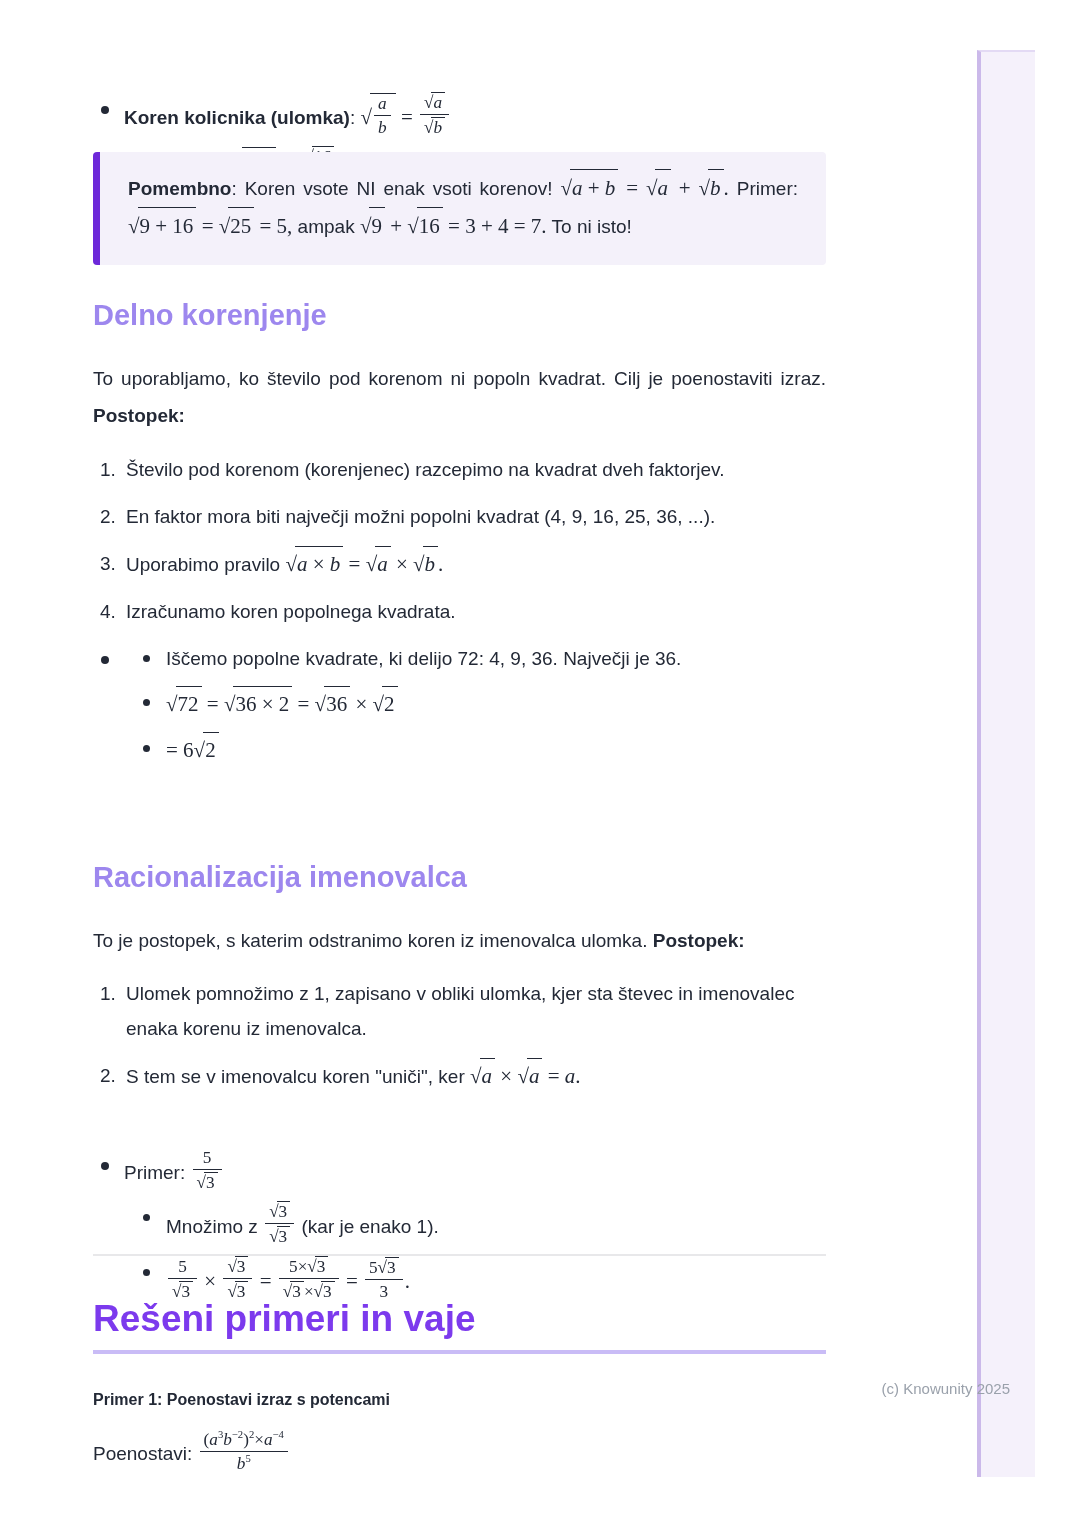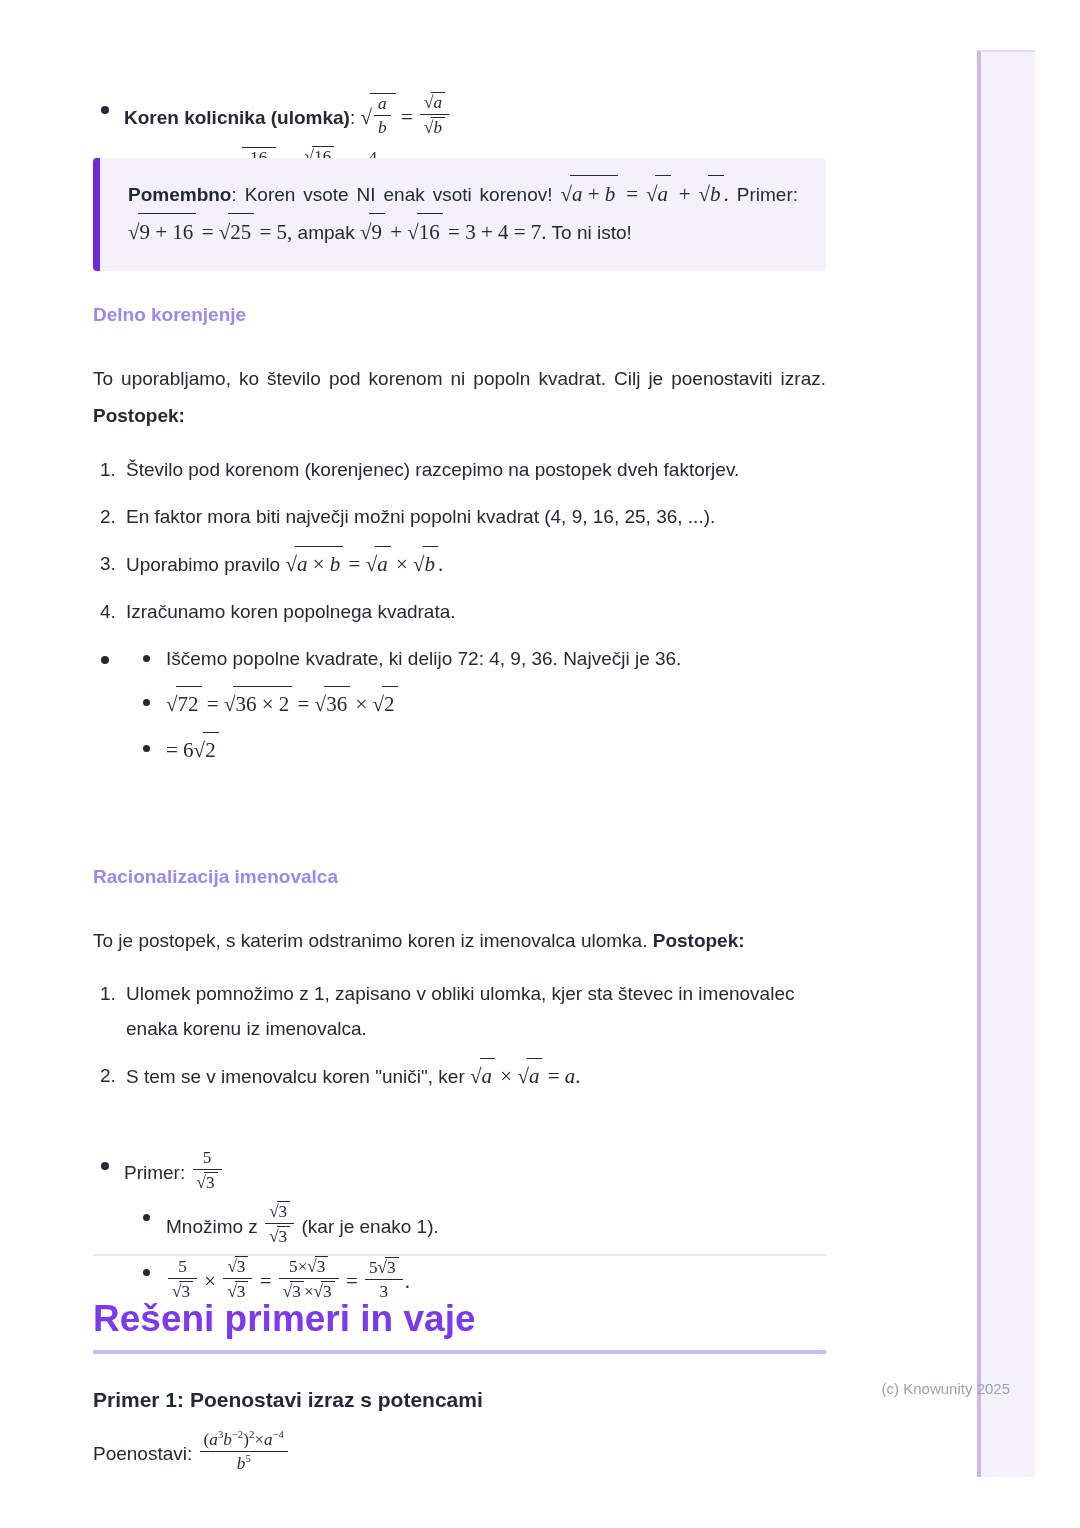--- a/index.html
+++ b/index.html
@@ -44,50 +44,50 @@
 
   .content {
     position: absolute;
     left: 93px; top: 0;
     width: 733px;
     font-size: 19px;
   }
   .content > * { position: absolute; left: 0; width: 733px; }
 
   .b1  { top: 44px; }
-  .b2  { top: 158px; }
+  .b2  { top: 152px; }
   .b3  { top: 298px; }
   .b4  { top: 360px; }
   .b5  { top: 452px; }
   .b6  { top: 634px; }
   .b7  { top: 860px; }
   .b8  { top: 922px; }
   .b9  { top: 976px; }
   .b10 { top: 1100px; }
   .b11 { top: 1254px; }
   .b12 { top: 1296px; }
   .b13 { top: 1386px; }
   .b14 { top: 1430px; }
 
   
   .h2 {
-    font-size: 19px; line-height: 34px;
+    font-size: 29px; line-height: 34px;
     font-weight: 700;
     color: var(--accent_h2);
   }
   .h1 {
     font-size: 37px; line-height: 46px;
     font-weight: 700;
     color: var(--accent_h1);
     padding-bottom: 8px;
     border-bottom: 4px solid var(--underline);
   }
 
   .para { line-height: 37px; text-align: justify; }
-  .bold-para { font-weight: 700; font-size: 21px; line-height: 28px; }
+  .bold-para { font-weight: 700; font-size: 16px; line-height: 28px; }
 
   
   .callout {
     background: var(--callout_bg);
     border-left: 7px solid var(--callout_border);
     border-radius: 4px;
     padding: 17px 28px 20px 28px;
     min-height: 107px;
   }
   .callout-text { line-height: 37px; text-align: justify; }
@@ -184,21 +184,21 @@
     <aside class="callout b2">
       <p class="callout-text"><strong>Pomembno</strong>: Koren vsote NI enak vsoti korenov! <span class="math"><span class="sqrt"><span class="rad">√</span><span class="vinc"><span class="mi">a</span><span class="mn"> + </span><span class="mi">b</span></span></span><span class="mn"> = </span><span class="sqrt"><span class="rad">√</span><span class="vinc"><span class="mi">a</span></span></span><span class="mn"> + </span><span class="sqrt"><span class="rad">√</span><span class="vinc"><span class="mi">b</span></span></span><span class="mn">.</span></span> Primer: <span class="math"><span class="sqrt"><span class="rad">√</span><span class="vinc"><span class="mn">9 + 16</span></span></span><span class="mn"> = </span><span class="sqrt"><span class="rad">√</span><span class="vinc"><span class="mn">25</span></span></span><span class="mn"> = 5,</span></span> ampak <span class="math"><span class="sqrt"><span class="rad">√</span><span class="vinc"><span class="mn">9</span></span></span><span class="mn"> + </span><span class="sqrt"><span class="rad">√</span><span class="vinc"><span class="mn">16</span></span></span><span class="mn"> = 3 + 4 = 7.</span></span> To ni isto!</p>
     </aside>
 
     <h2 class="h2 b3">Delno korenjenje</h2>
 
     <p class="para b4">To uporabljamo, ko število pod korenom ni popoln kvadrat. Cilj je poenostaviti izraz. <strong>Postopek:</strong></p>
 
     <ol class="steps b5">
       <li class="li">
-          <div class="li-body">Število pod korenom (korenjenec) razcepimo na postopek dveh faktorjev.</div>
+          <div class="li-body">Število pod korenom (korenjenec) razcepimo na kvadrat dveh faktorjev.</div>
         </li>
       <li class="li">
           <div class="li-body">En faktor mora biti največji možni popolni kvadrat (4, 9, 16, 25, 36, ...).</div>
         </li>
       <li class="li">
           <div class="li-body">Uporabimo pravilo <span class="math"><span class="sqrt"><span class="rad">√</span><span class="vinc"><span class="mi">a</span><span class="mn"> × </span><span class="mi">b</span></span></span><span class="mn"> = </span><span class="sqrt"><span class="rad">√</span><span class="vinc"><span class="mi">a</span></span></span><span class="mn"> × </span><span class="sqrt"><span class="rad">√</span><span class="vinc"><span class="mi">b</span></span></span><span class="mn">.</span></span></div>
         </li>
       <li class="li">
           <div class="li-body">Izračunamo koren popolnega kvadrata.</div>
         </li>

